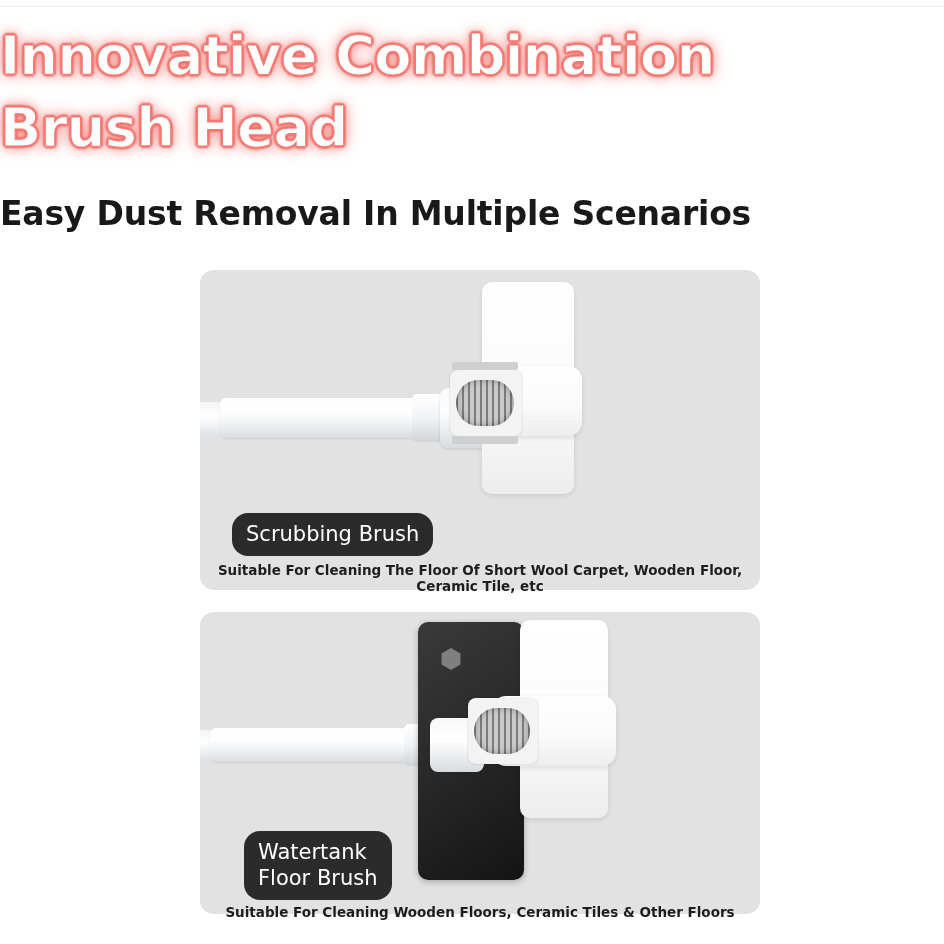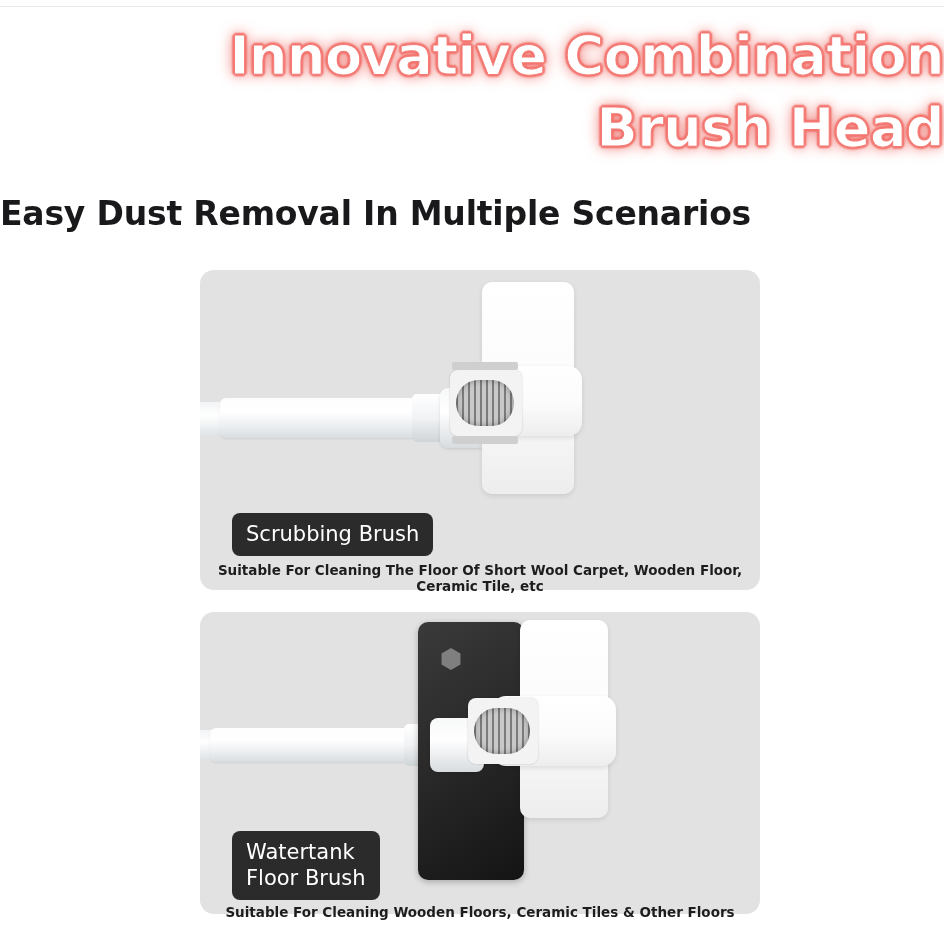--- a/index.html
+++ b/index.html
@@ -30,21 +30,21 @@
     height: 1px;
     background: #e9e9e9;
   }
 
   
   .headline {
     position: absolute;
     top: 20px;
     left: 0;
     width: 944px;
-    text-align: right;
+    text-align: left;
     font-family: "DejaVu Sans", sans-serif;
     font-weight: bold;
     font-size: 54px;
     line-height: 1.33;
     letter-spacing: -0.5px;
     color: #ffffff;
     text-shadow:
       0 0 3px #f5827c,
       2px 0 2px #f26b66,
       -2px 0 2px #f26b66,
@@ -83,26 +83,26 @@
 
   .panel-caption {
     position: absolute;
     left: 32px;
     background: #2b2b2b;
     color: #ffffff;
     font-family: "DejaVu Sans", sans-serif;
     font-size: 21px;
     font-weight: normal;
     padding: 8px 14px 9px 14px;
-    border-radius: 8px;
+    border-radius: 16px;
     line-height: 1.25;
     white-space: pre-line;
   }
   #caption-1 { bottom: 34px; }
-  #caption-2 { bottom: 14px; }
+  #caption-2 { bottom: 14px; margin-left: 12px; }
 
   .panel-note {
     position: absolute;
     left: 0;
     width: 560px;
     text-align: center;
     font-family: "DejaVu Sans", sans-serif;
     font-size: 13.5px;
     font-weight: bold;
     color: #1d1d1f;

